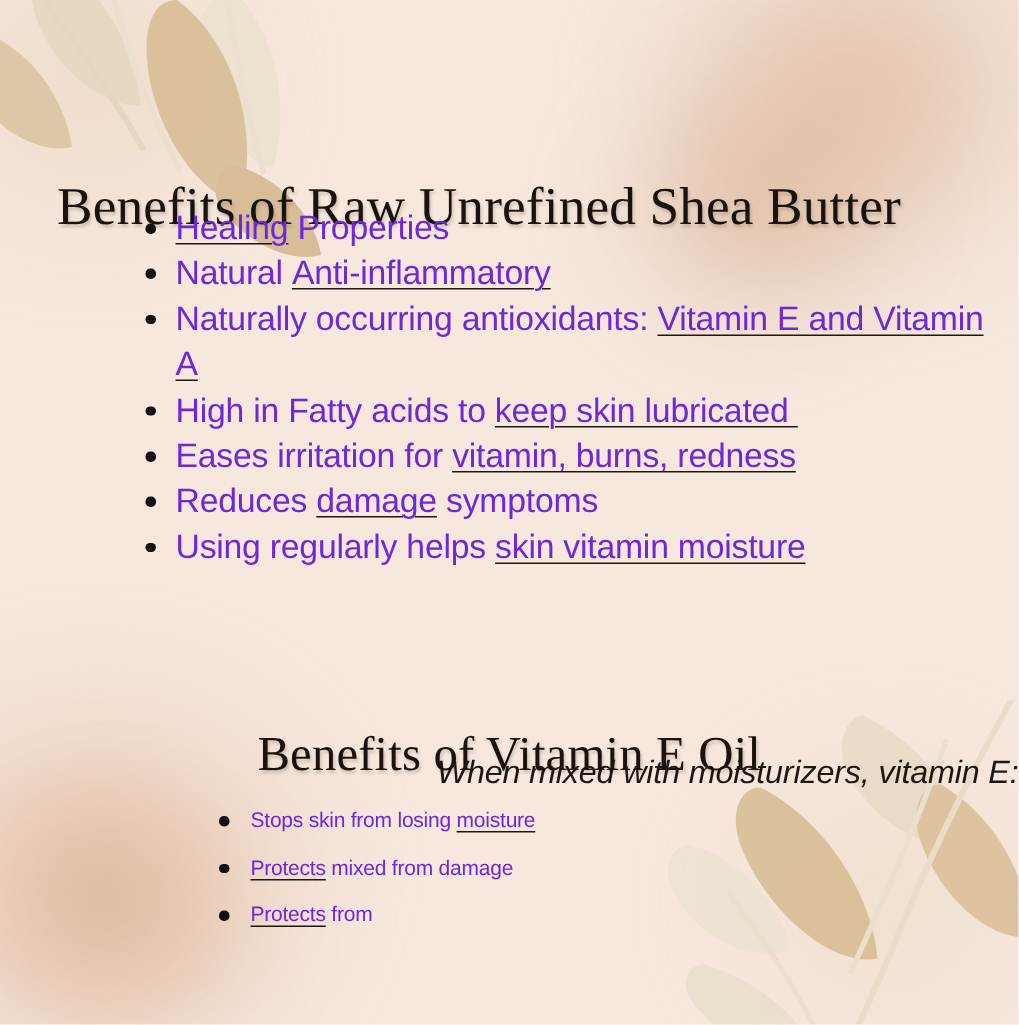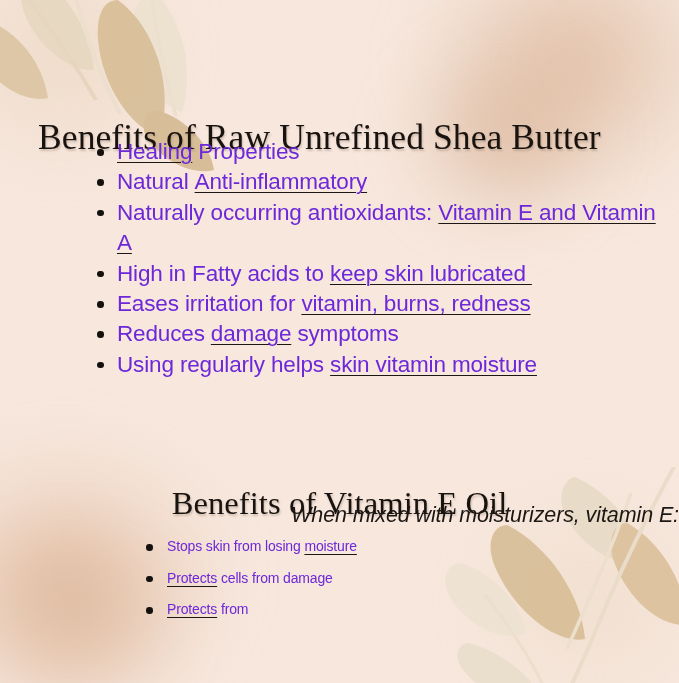--- a/index.html
+++ b/index.html
@@ -231,18 +231,18 @@
         <li><span>Reduces&nbsp;</span><span class="u">damage</span><span> symptoms</span></li>
         <li><span>Using regularly helps&nbsp;</span><span class="u">skin vitamin moisture</span></li>
       </ul>
 
     <h2 class="heading heading-sub">Benefits of Vitamin E Oil</h2>
 
     <div class="intro-line">When mixed with moisturizers, vitamin E:</div>
 
     <ul class="bullets list-vite">
         <li><span>Stops skin from losing&nbsp;</span><span class="u">moisture</span></li>
-        <li><span class="u">Protects</span><span> cells from damage</span></li>
+        <li><span class="u">Protects</span><span> mixed from damage</span></li>
         <li><span class="u">Protects</span><span> from</span></li>
       </ul>
 
   </div>
 </div>
 
 </body></html>

